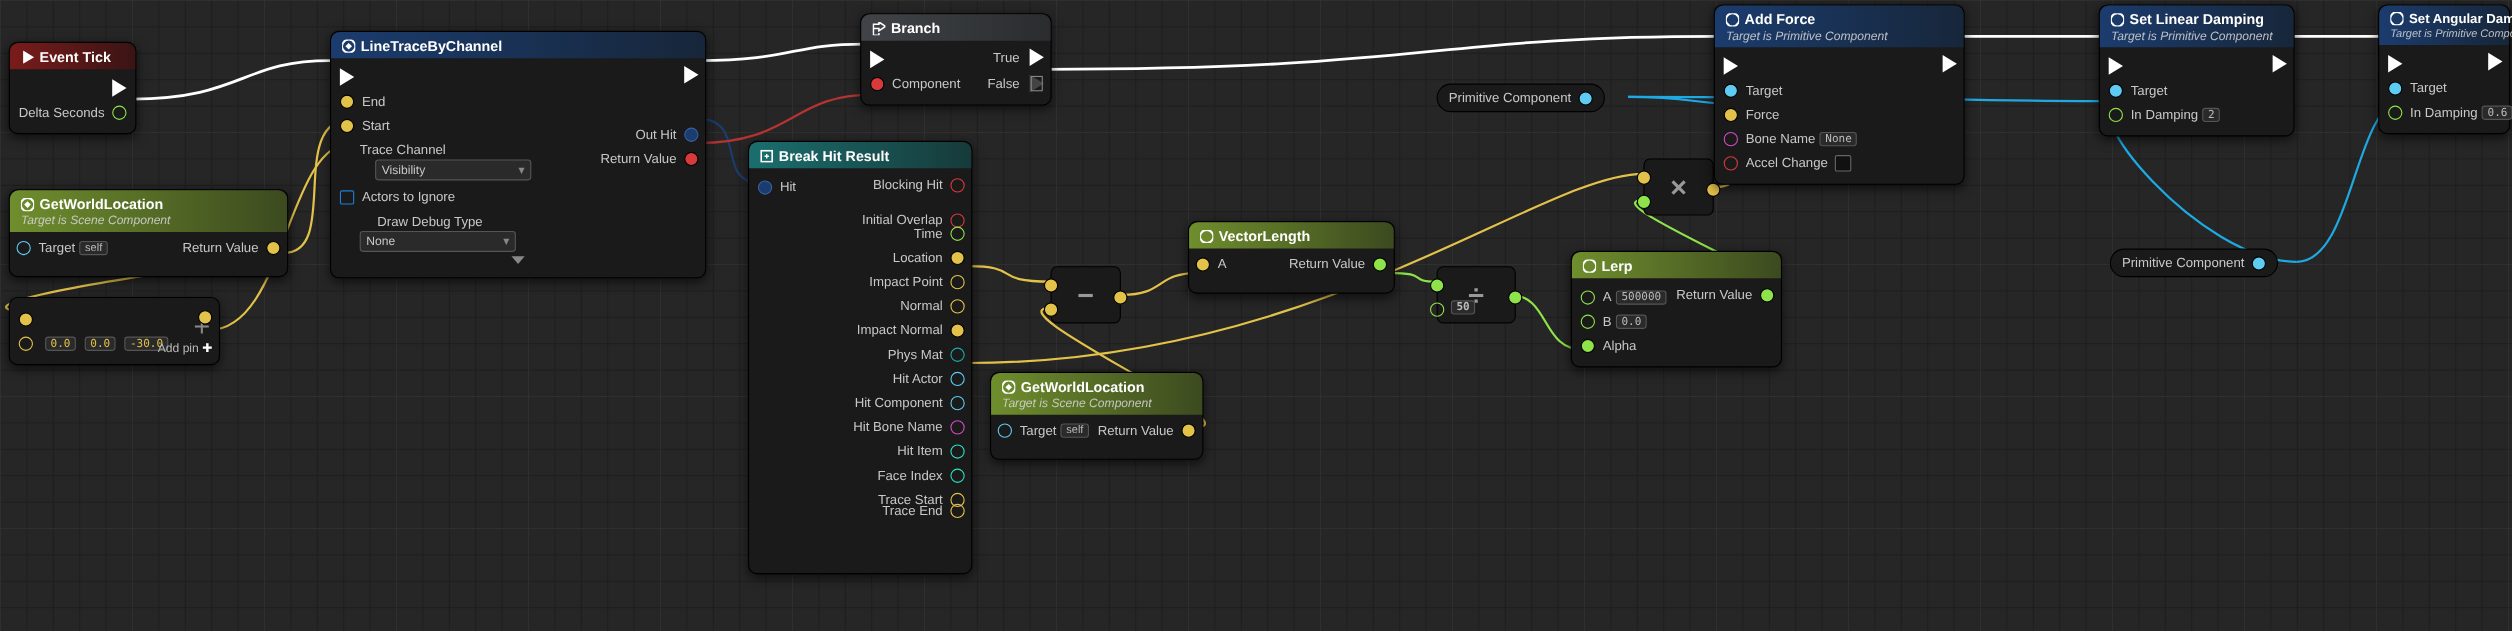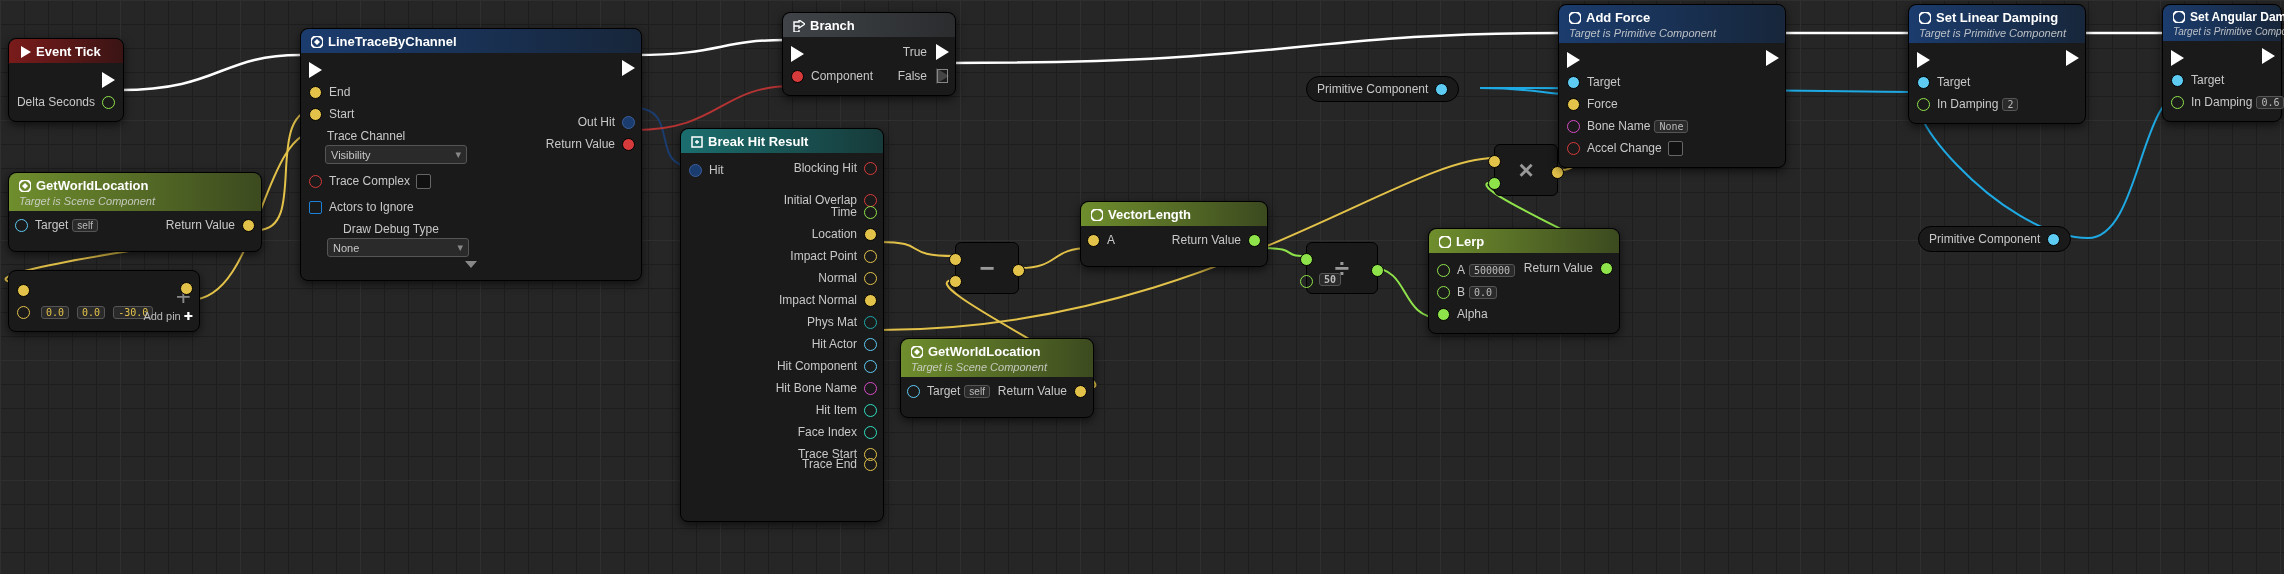--- a/index.html
+++ b/index.html
@@ -163,28 +163,23 @@
         <div class="exec l"></div>
       </div>
     <div class="row">
         <div class="pin l c-yellow"></div>
         <span class="lbl">End</span>
       </div>
     <div class="row">
         <div class="pin l c-yellow"></div>
         <span class="lbl">Start</span>
       </div>
-    <div class="row" style="height:auto;display:block;margin-top:4px"><span class="lbl" style="margin-left:18px">Trace Channel</span><div class="dd" style="margin-left:16px">
+    <div class="row" style="height:auto;display:block;margin-top:4px"><span class="lbl" style="margin-left:18px">Trace Channel</span><div class="dd" style="margin-left:32px">
           <span>Visibility</span>
         </div></div>
-    <div class="row" style="margin-top:6px">
-        <div class="pin l c-red hollowpin" style="border-color:#d63a3a"></div>
-        <span class="lbl">Trace Complex</span>
-        <div class="chk"></div>
-      </div>
     <div class="row" style="margin-top:4px">
         <div class="pin l c-blue hollowpin" style="border-color:#1e7fd6;border-radius:2px"></div>
         <span class="lbl">Actors to Ignore</span>
       </div>
     <div class="row" style="height:auto;display:block;margin-top:4px"><span class="lbl" style="margin-left:34px">Draw Debug Type</span><div class="dd" style="margin-left:18px">
           <span>None</span>
         </div></div>
     <div class="arrow-down"></div>
 
     <div class="abs-row" style="right:6px;top:4px">

